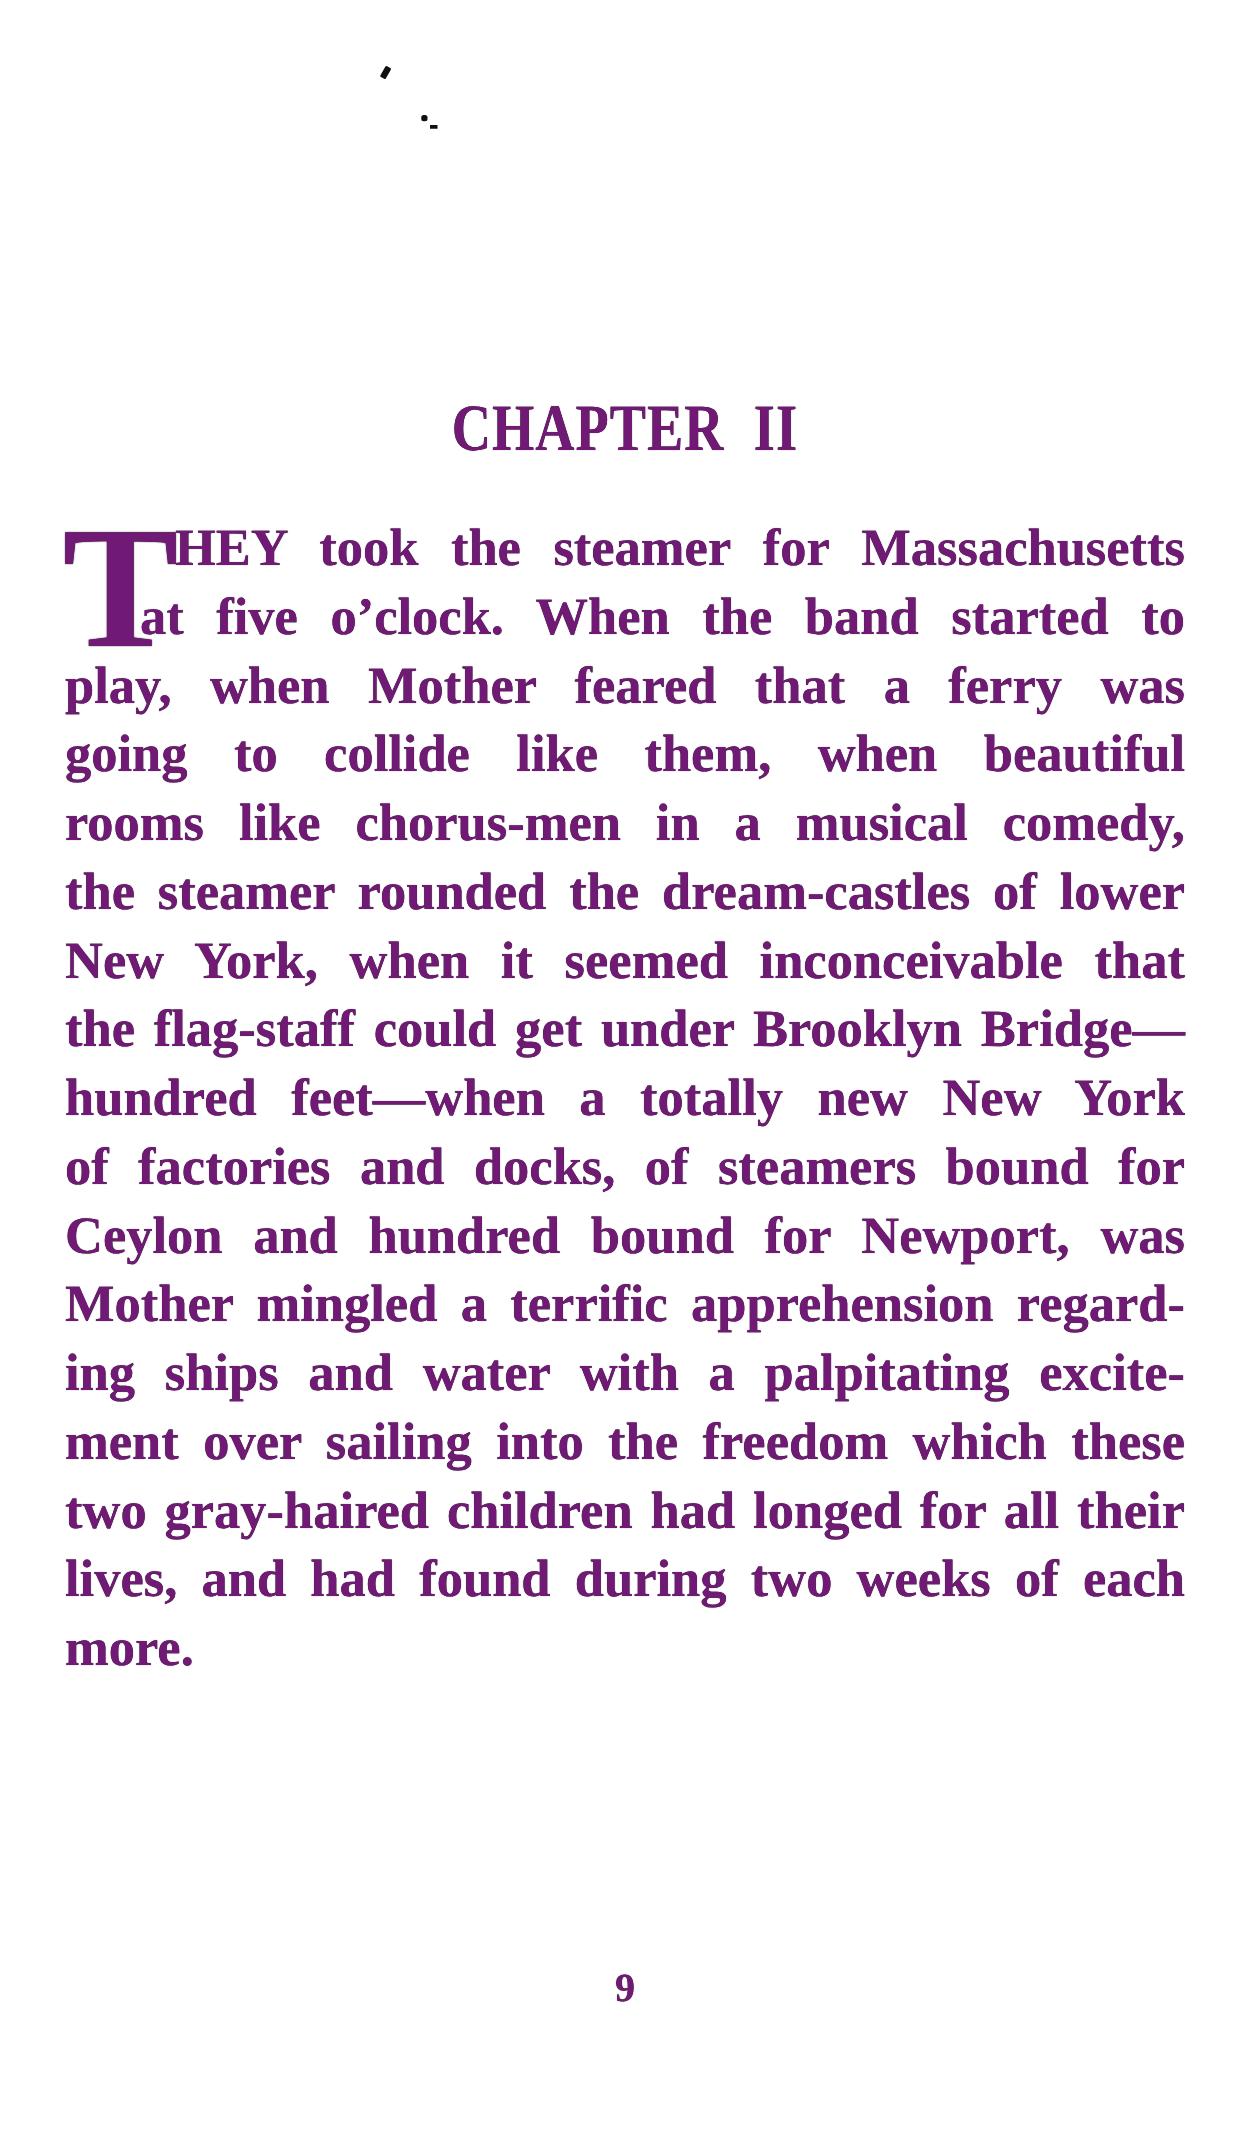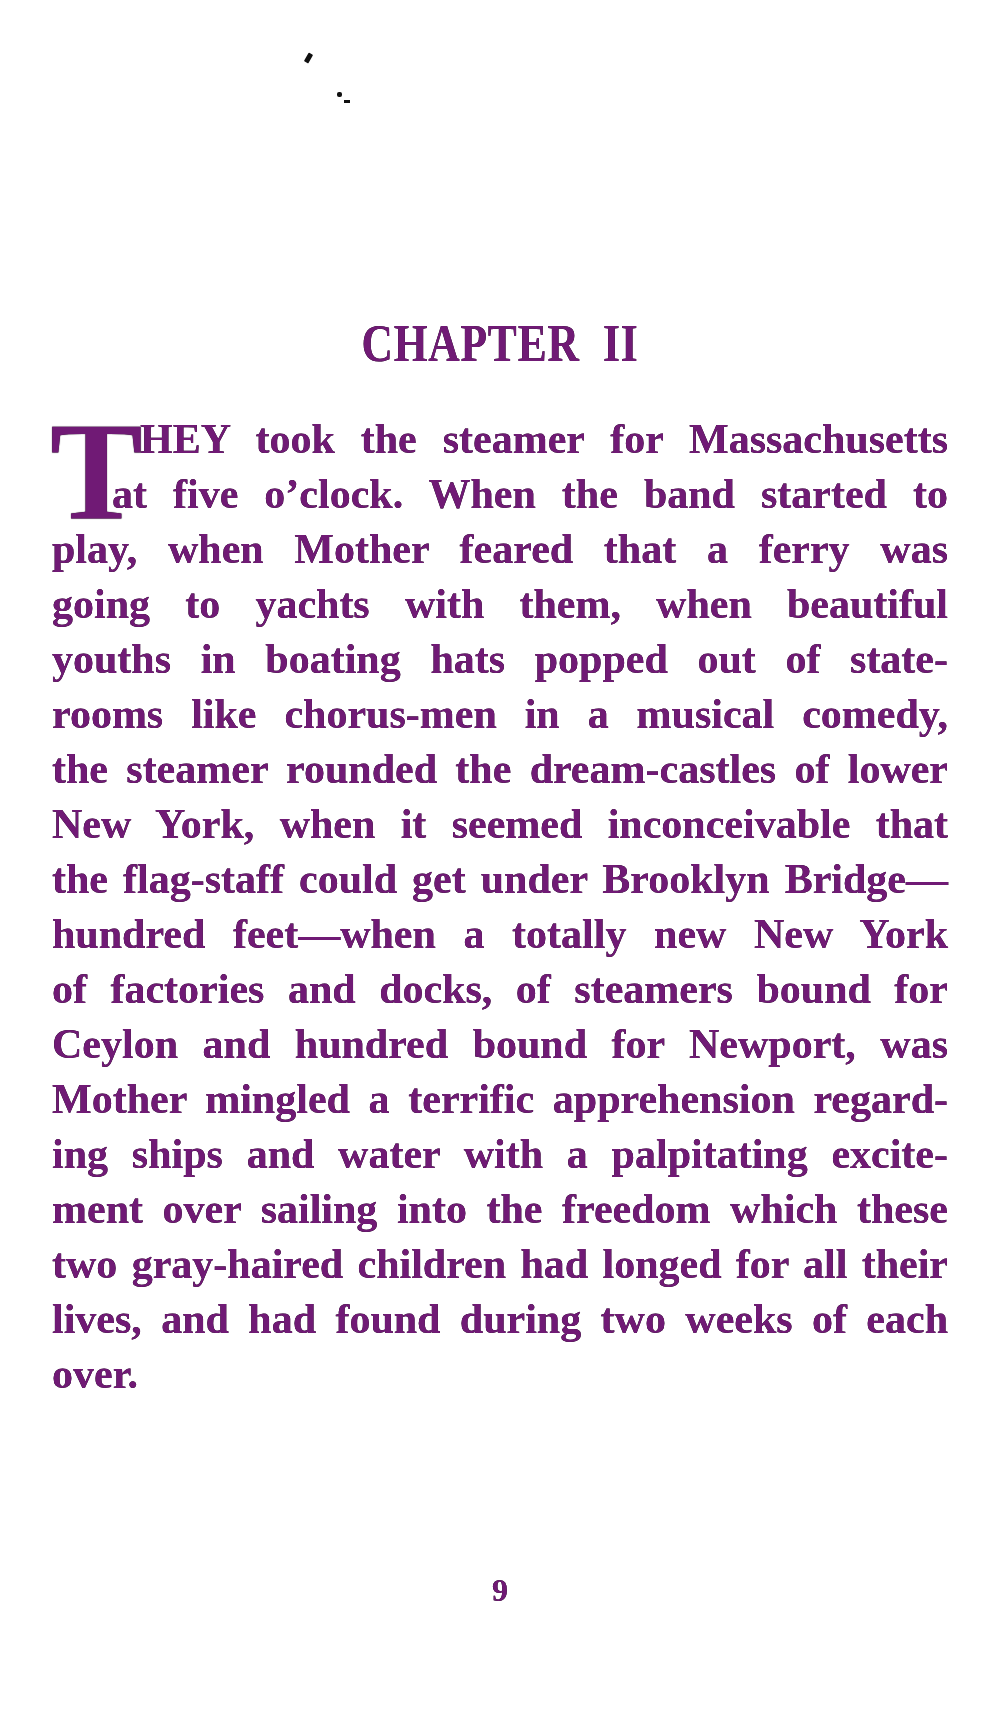--- a/index.html
+++ b/index.html
@@ -87,32 +87,31 @@
   <span class="speck speck-2b"></span>
 
   <div class="chapter-heading">CHAPTER  II</div>
 
   <div class="drop-cap">T</div>
 
   <div class="body-block">
     <div class="line first">HEY took the steamer for Massachusetts</div>
     <div class="line second">at five o’clock. When the band started to</div>
     <div class="line">play, when Mother feared that a ferry was</div>
-    <div class="line">going to yachts with them, when beautiful</div>
-    <div class="line">youths in boating hats popped out of state-</div>
+    <div class="line">going to collide like them, when beautiful</div>
     <div class="line">rooms like chorus-men in a musical comedy,</div>
     <div class="line">the steamer rounded the dream-castles of lower</div>
     <div class="line">New York, when it seemed inconceivable that</div>
     <div class="line">the flag-staff could get under Brooklyn Bridge—</div>
     <div class="line">hundred feet—when a totally new New York</div>
     <div class="line">of factories and docks, of steamers bound for</div>
     <div class="line">Ceylon and hundred bound for Newport, was</div>
     <div class="line">Mother mingled a terrific apprehension regard-</div>
     <div class="line">ing ships and water with a palpitating excite-</div>
     <div class="line">ment over sailing into the freedom which these</div>
     <div class="line">two gray-haired children had longed for all their</div>
     <div class="line">lives, and had found during two weeks of each</div>
-    <div class="line last">over.</div>
+    <div class="line last">more.</div>
   </div>
 
   <div class="page-number">9</div>
 
 </div>
 
 </body></html>

